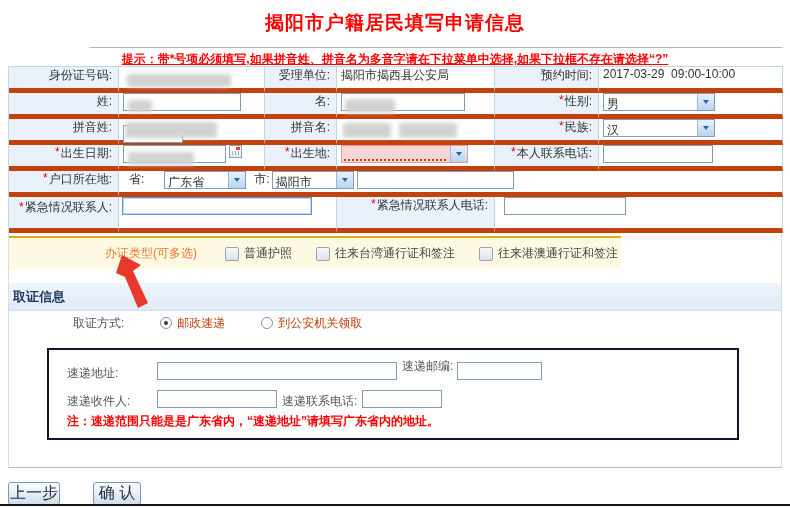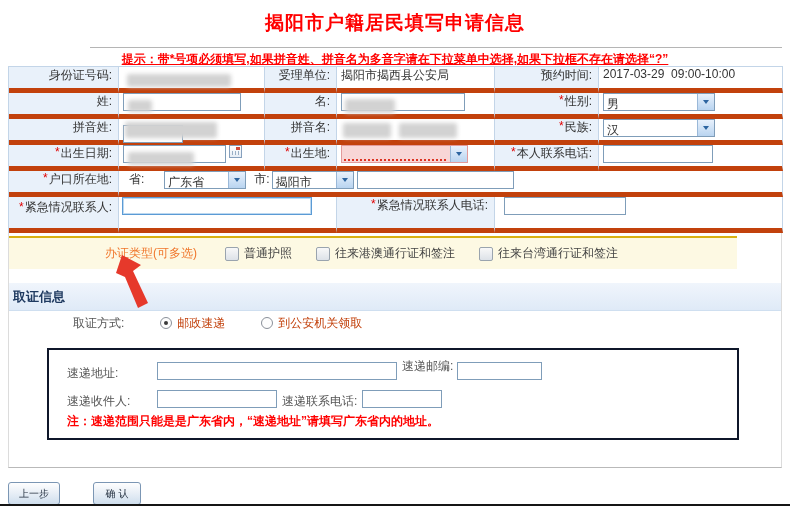--- a/index.html
+++ b/index.html
@@ -48,21 +48,21 @@
         background:repeating-linear-gradient(90deg,#dd3322 0 2px,rgba(0,0,0,0) 2px 4px);}
 
   .blur{position:absolute;background:#d2d2d2;filter:blur(2.2px);border-radius:2px;}
 
   .cal{width:13px;height:13px;border:1px solid #86a0bd;background:linear-gradient(#ffffff,#e6edf5);
        box-sizing:border-box;position:relative;margin-left:3px;flex:none;}
   .cal::before{content:"";position:absolute;top:1px;right:1px;width:4px;height:3px;background:#d04a3a;}
   .cal::after{content:"";position:absolute;left:2px;bottom:2px;width:7px;height:4px;
        background:repeating-linear-gradient(90deg,#9ab0c6 0 1px,transparent 1px 3px);}
 
-  .band-yellow{position:absolute;left:9px;top:236px;width:728px;height:33px;background:#fdf9e3;
+  .band-yellow{position:absolute;left:9px;top:236px;width:612px;height:33px;background:#fdf9e3;
                border-top:2px solid #d9b012;display:flex;align-items:center;box-sizing:border-box;}
   .cert-label{color:#f0762b;margin-left:96px;}
   .cert-opt{margin-left:28px;display:flex;align-items:center;color:#444;}
   .cb{width:12px;height:12px;border:1px solid #9aa4ae;border-radius:2px;
       background:linear-gradient(#f8f8f8,#dde2e8);display:inline-block;margin-right:5px;flex:none;}
 
   .band-blue{position:absolute;left:9px;top:283px;width:772px;height:28px;
              background:linear-gradient(#f0f5fc,#dfeaf7);border-bottom:1px solid #cfdff0;
              display:flex;align-items:center;font-weight:bold;color:#1f3a60;
              padding-left:4px;box-sizing:border-box;font-size:13px;}
@@ -75,21 +75,21 @@
   .radio.sel::after{content:"";position:absolute;left:3px;top:3px;width:4px;height:4px;
          border-radius:50%;background:#3a3a3a;}
 
   .dbox{position:absolute;left:47px;top:348px;width:692px;height:92px;
         border:2px solid #0f172a;background:#fff;box-sizing:border-box;}
   .dbox .flabel{position:absolute;color:#555;}
   .dbox input.txt{position:absolute;}
   .dnote{position:absolute;left:18px;top:63px;color:#ff0000;font-weight:bold;}
 
   .btn{position:absolute;height:21px;border:1px solid #7b96b4;border-radius:3px;
-       background:linear-gradient(#fefefe,#e7eef6 50%,#cfdeed);font-size:10px;color:#1d2a3a;
+       background:linear-gradient(#fefefe,#e7eef6 50%,#cfdeed);font-size:16px;color:#1d2a3a;
        display:flex;align-items:center;justify-content:center;cursor:default;font-family:inherit;}
   .btn-prev{left:8px;top:482px;width:50px;}
   .btn-confirm{left:93px;top:482px;width:46px;}
 
   .bottomline{position:absolute;left:0;top:504px;width:790px;height:2px;background:#151515;}
   .arrow-svg{position:absolute;left:112px;top:251px;}
 </style>
 </head>
 <body>
 
@@ -241,25 +241,25 @@
   </div>
 
   <div class="band-yellow">
     <span class="cert-label">办证类型(可多选)</span>
     <span class="cert-opt">
       <span class="cb"></span>
       <span>普通护照</span>
     </span>
     <span class="cert-opt" style="margin-left:24px;">
       <span class="cb"></span>
-      <span>往来港澳通行证和签注</span>
+      <span>往来台湾通行证和签注</span>
     </span>
     <span class="cert-opt" style="margin-left:24px;">
       <span class="cb"></span>
-      <span>往来台湾通行证和签注</span>
+      <span>往来港澳通行证和签注</span>
     </span>
   </div>
 
   <div class="band-blue">
     <span>取证信息</span>
   </div>
 
   <div class="method-row">
     <span class="method-label">取证方式:</span>
     <span class="radio-opt">

